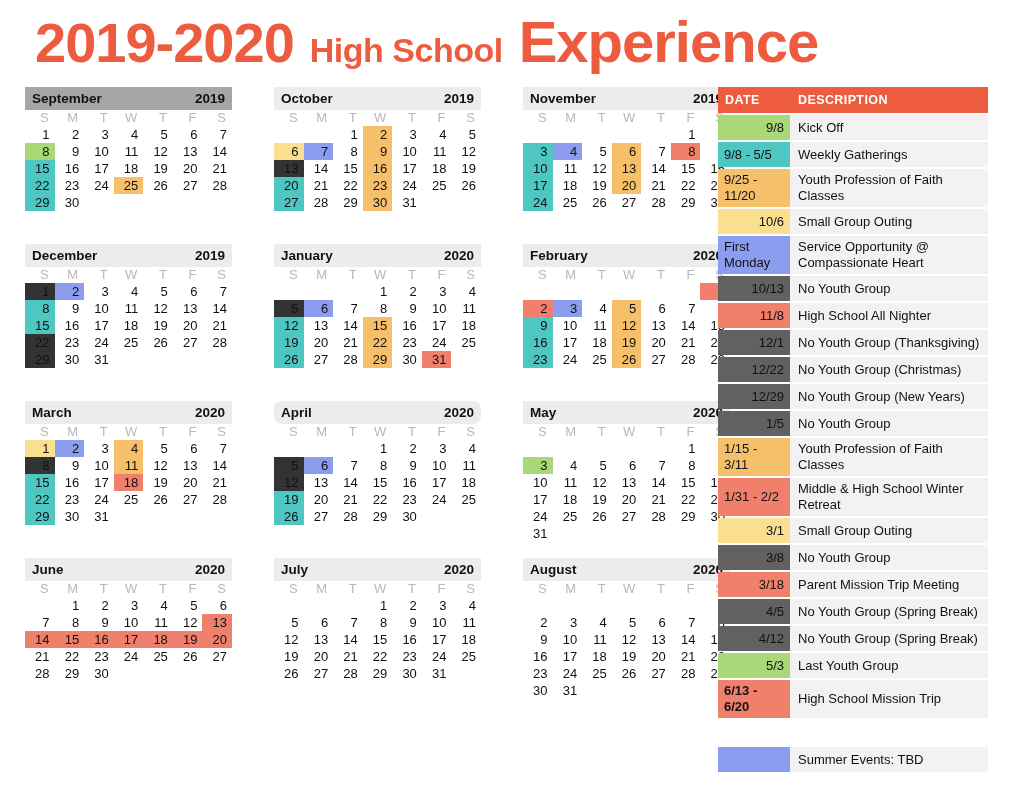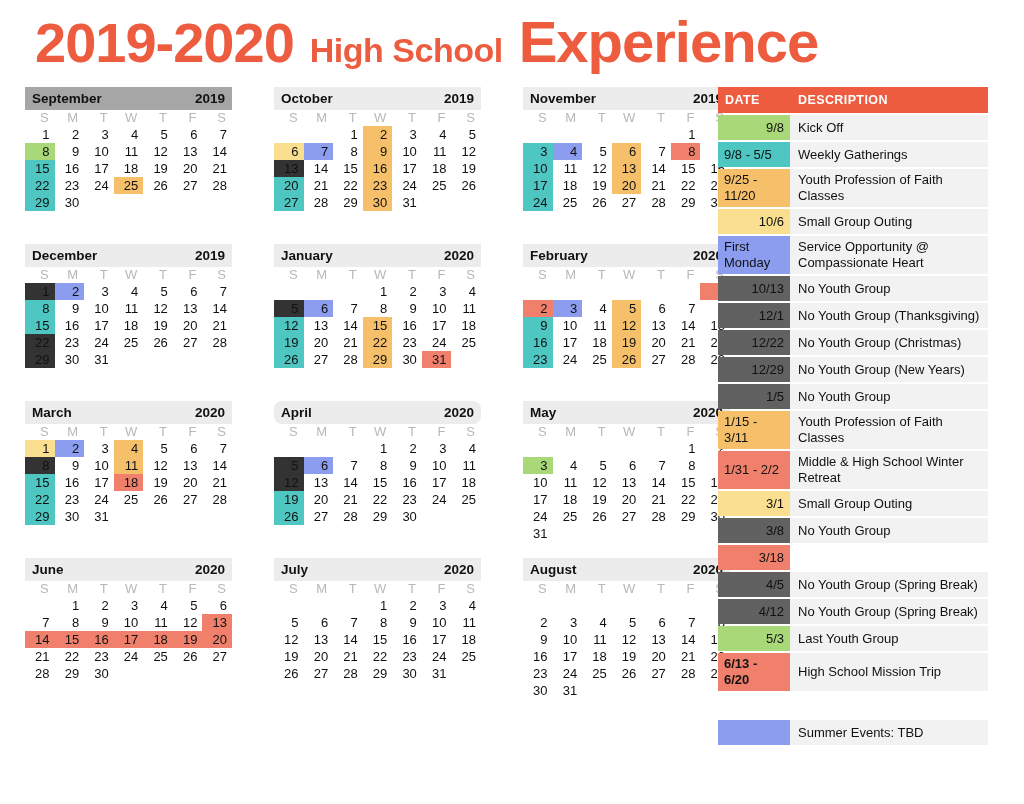--- a/index.html
+++ b/index.html
@@ -778,20 +778,24 @@
           </div>
           <div class="legend-row">
             <div class="legend-date" style="text-align: left; background: rgb(140, 156, 239);">First Monday</div>
             <div class="legend-desc" style="background: rgb(242, 242, 242);">Service Opportunity @ Compassionate Heart</div>
           </div>
           <div class="legend-row">
             <div class="legend-date" style="text-align: right; background: rgb(97, 97, 97);">10/13</div>
             <div class="legend-desc" style="background: rgb(242, 242, 242);">No Youth Group</div>
           </div>
           <div class="legend-row">
+            <div class="legend-date" style="text-align: right; background: rgb(240, 128, 108);">11/8</div>
+            <div class="legend-desc" style="background: rgb(242, 242, 242);">High School All Nighter</div>
+          </div>
+          <div class="legend-row">
             <div class="legend-date" style="text-align: right; background: rgb(97, 97, 97);">12/1</div>
             <div class="legend-desc" style="background: rgb(242, 242, 242);">No Youth Group (Thanksgiving)</div>
           </div>
           <div class="legend-row">
             <div class="legend-date" style="text-align: right; background: rgb(97, 97, 97);">12/22</div>
             <div class="legend-desc" style="background: rgb(242, 242, 242);">No Youth Group (Christmas)</div>
           </div>
           <div class="legend-row">
             <div class="legend-date" style="text-align: right; background: rgb(97, 97, 97);">12/29</div>
             <div class="legend-desc" style="background: rgb(242, 242, 242);">No Youth Group (New Years)</div>
@@ -811,20 +815,21 @@
           <div class="legend-row">
             <div class="legend-date" style="text-align: right; background: rgb(249, 223, 143);">3/1</div>
             <div class="legend-desc" style="background: rgb(242, 242, 242);">Small Group Outing</div>
           </div>
           <div class="legend-row">
             <div class="legend-date" style="text-align: right; background: rgb(97, 97, 97);">3/8</div>
             <div class="legend-desc" style="background: rgb(242, 242, 242);">No Youth Group</div>
           </div>
           <div class="legend-row">
             <div class="legend-date" style="text-align: right; background: rgb(240, 128, 108);">3/18</div>
+            <div class="legend-desc" style="background: rgb(242, 242, 242);">Parent Mission Trip Meeting</div>
           </div>
           <div class="legend-row">
             <div class="legend-date" style="text-align: right; background: rgb(97, 97, 97);">4/5</div>
             <div class="legend-desc" style="background: rgb(242, 242, 242);">No Youth Group (Spring Break)</div>
           </div>
           <div class="legend-row">
             <div class="legend-date" style="text-align: right; background: rgb(97, 97, 97);">4/12</div>
             <div class="legend-desc" style="background: rgb(242, 242, 242);">No Youth Group (Spring Break)</div>
           </div>
           <div class="legend-row">

